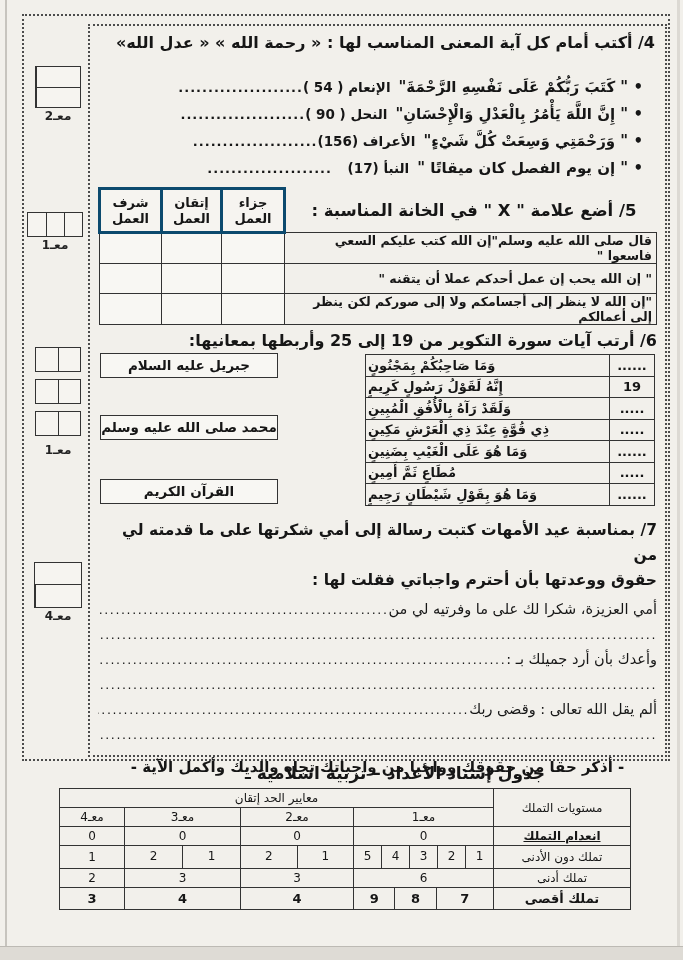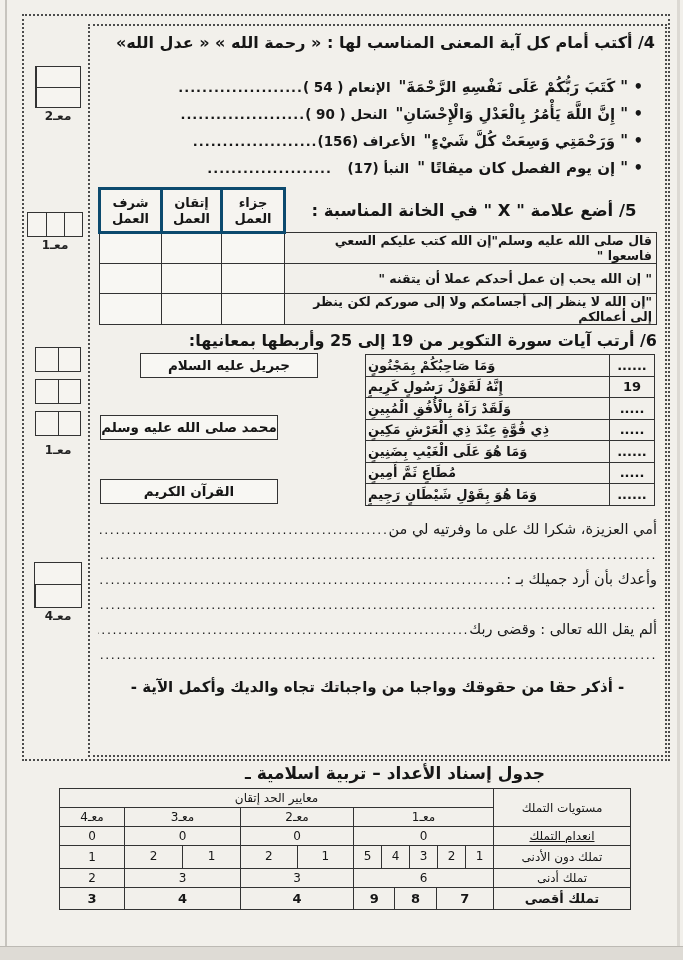--- a/index.html
+++ b/index.html
@@ -70,21 +70,21 @@
   .gtitle{text-align:center;font-weight:bold;font-size:17px;margin-bottom:5px;padding-left:90px;}
   .gtable{border-collapse:collapse;margin-right:14px;}
   .gtable td{border:1px solid #333;text-align:center;font-size:12px;padding:0;height:19px;box-sizing:border-box;}
   .gside{width:137px;font-size:12.5px;}
   .gm1{width:140px;} .gm2{width:113px;} .gm3{width:116px;} .gm4{width:65px;}
   .ghead{font-size:12.5px;height:18px;}
   .split{display:flex;height:100%;align-items:center;}
   .split>div{flex:1;border-left:1px solid #333;height:100%;line-height:21px;}
   .split>div:last-child{border-left:none;}
   .grow-bold td{font-weight:bold;font-size:13px;height:21px;}
-  .ulabel{text-decoration:underline;}
+  .ulabel{text-decoration:underline;font-weight:bold;}
 </style>
 </head>
 <body>
 
 <div class="page">
   <div class="edge-left"></div>
   <div class="edge-right"></div>
   <div class="edge-bottom"></div>
 
   <div class="outer-frame"></div>
@@ -212,25 +212,29 @@
         <tr>
               <td class="q6num">.....</td>
               <td class="q6verse">مُطَاعٍ ثَمَّ أَمِينٍ</td>
             </tr>
         <tr>
               <td class="q6num">......</td>
               <td class="q6verse">وَمَا هُوَ بِقَوْلِ شَيْطَانٍ رَجِيمٍ</td>
             </tr>
       </tbody>
         </table>
-      <div class="q6box" style="top:0;margin-left:40px;">جبريل عليه السلام</div>
+      <div class="q6box" style="top:0;">جبريل عليه السلام</div>
       <div class="q6box" style="top:62px;">محمد صلى الله عليه وسلم</div>
       <div class="q6box" style="top:126px;">القرآن الكريم</div>
     </div>
 
+    <div class="q7title">
+      <span>7/ بمناسبة عيد الأمهات كتبت رسالة إلى أمي شكرتها على ما قدمته لي من</span><br>
+      <span>حقوق ووعدتها  بأن أحترم واجباتي فقلت لها :</span>
+    </div>
     <div class="q7line">
       <span class="q7text">أمي العزيزة، شكرا لك على ما وفرتيه لي من </span>
       <span class="dotfill">........................................................................................................................................................</span>
     </div>
     <div class="fullline">........................................................................................................................................................</div>
     <div class="q7line">
       <span class="q7text">وأعدك بأن أرد جميلك بـ : </span>
       <span class="dotfill">........................................................................................................................................................</span>
     </div>
     <div class="fullline">........................................................................................................................................................</div>

